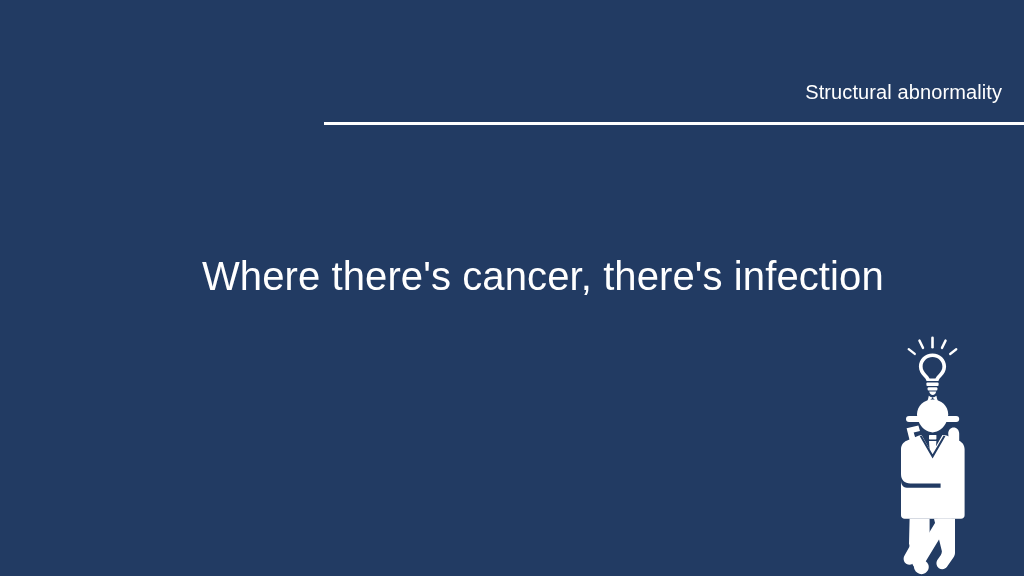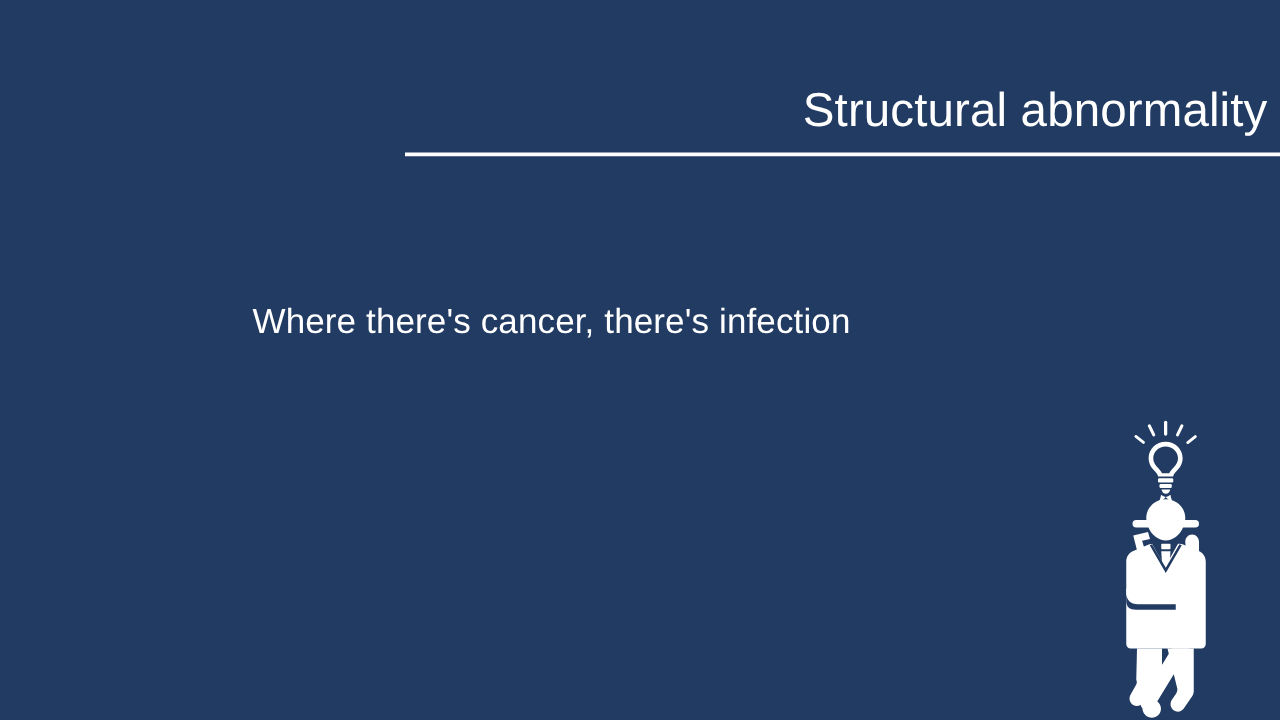--- a/index.html
+++ b/index.html
@@ -28,23 +28,23 @@
     top: 0;
     left: 0;
     width: 1024px;
     height: 130px;
   }
 
   .slide-title {
     position: absolute;
     right: 6px;
     top: 66px;
-    margin: 4px;
+    margin: 16px;
     font-family: "Liberation Sans", sans-serif;
-    font-size: 38px;
+    font-size: 20px;
     font-weight: 400;
     line-height: 1.05;
     letter-spacing: 0.1px;
     color: #FFFFFF;
     text-align: right;
     white-space: nowrap;
   }
 
   .title-rule {
     position: absolute;
@@ -52,24 +52,24 @@
     top: 122px;
     width: 700px;
     height: 3px;
     background: #FFFFFF;
   }
 
   
   .body-text {
     position: absolute;
     left: 202px;
-    top: 240px;
+    top: 252px;
     margin: 0;
     font-family: "Liberation Sans", sans-serif;
-    font-size: 28px;
+    font-size: 40px;
     font-weight: 400;
     line-height: 1.2;
     letter-spacing: 0.1px;
     color: #FFFFFF;
     white-space: nowrap;
   }
 
   
   .illustration {
     position: absolute;

